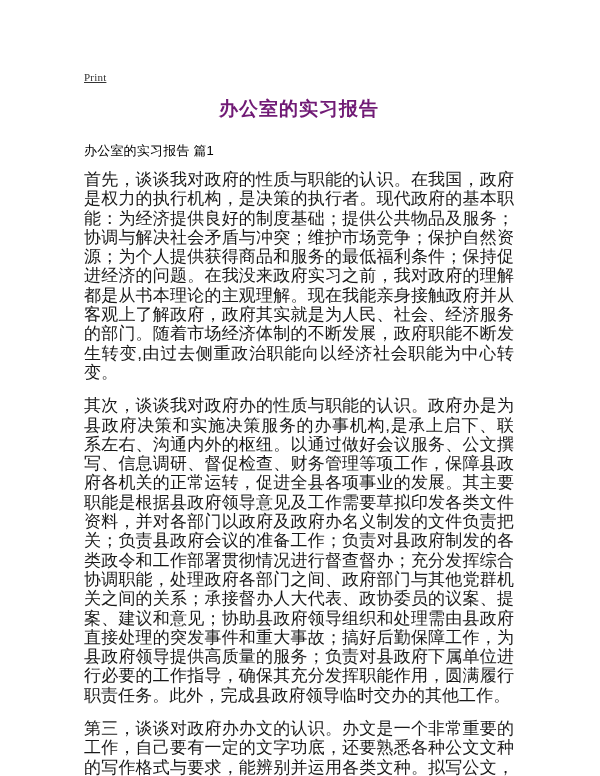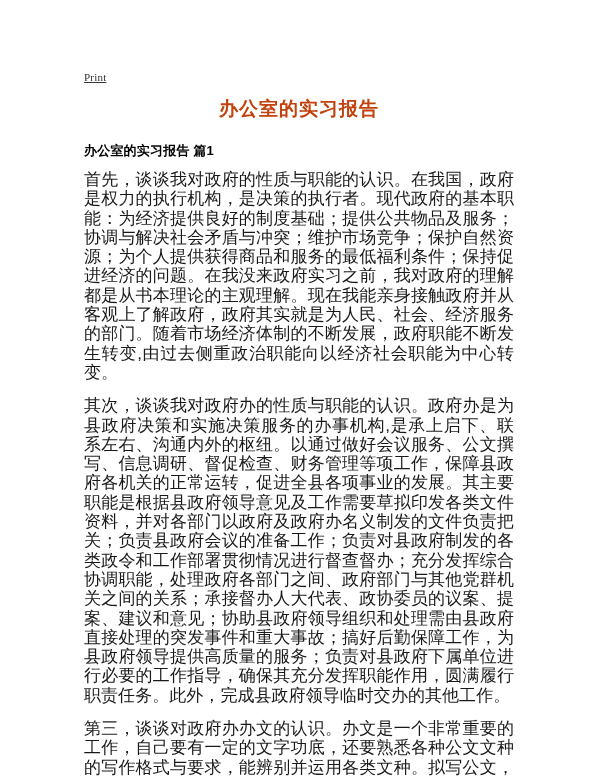--- a/index.html
+++ b/index.html
@@ -37,33 +37,33 @@
     top: 96px;
     width: 430px;
   }
   .doc-title {
     font-size: 19px;
     line-height: 26px;
     font-weight: bold;
     text-align: center;
     margin: 0 0 20px 0;
     letter-spacing: 1px;
-    color: #c2410c;
+    color: #701a75;
   }
   .doc-subtitle {
     font-size: 12.5px;
     line-height: 18px;
     margin: 0 0 12px 0;
     color: #222222;
     letter-spacing: 0.2px;
   }
   .section-heading {
     font-size: 13px;
     line-height: 18px;
-    font-weight: bold;
+    font-weight: normal;
     margin: 0 0 10px 0;
     color: #000000;
     letter-spacing: 0.2px;
   }
   .para {
     font-size: 17px;
     line-height: 19.3px;
     margin: 0 0 14px 0;
     text-align: justify;
     text-justify: inter-ideograph;

